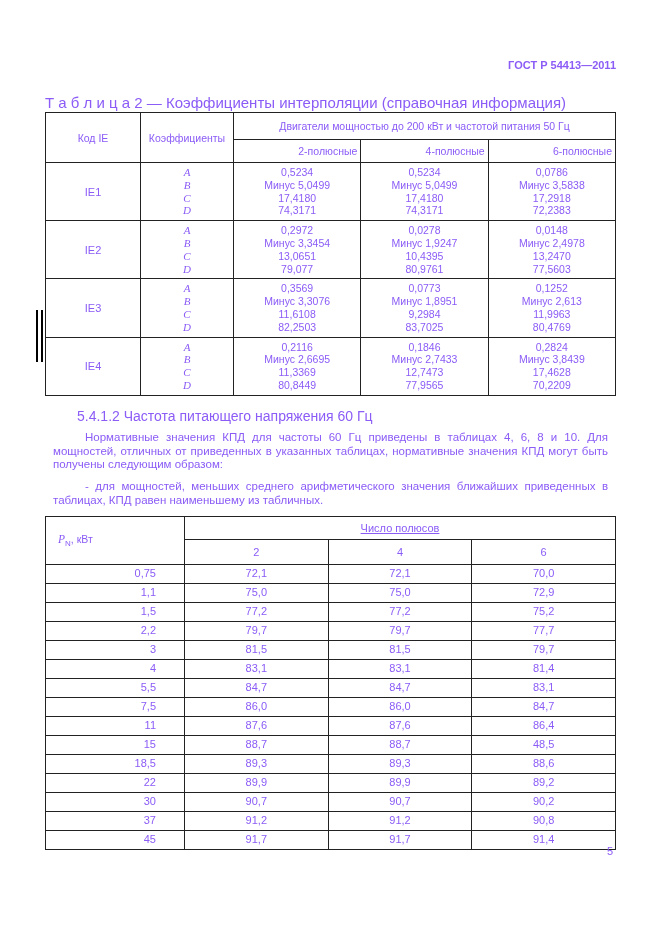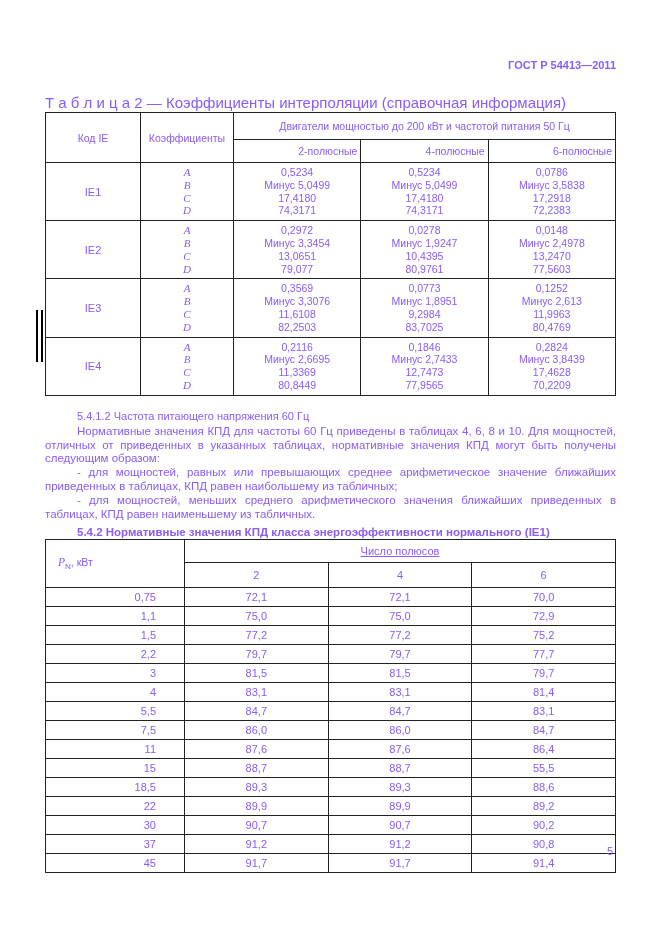--- a/index.html
+++ b/index.html
@@ -55,31 +55,31 @@
   .t2 td.coef div {
     font-family: "Liberation Serif", serif;
     font-style: italic;
     font-size: 11px;
     line-height: 12.8px;
   }
   .t2 td.num div { line-height: 12.8px; text-align: center; }
   .t2 tbody td { padding-top: 3px; padding-bottom: 3px; }
   
   .sec-title {
-    font-size: 11px;
+    font-size: 14px;
     line-height: 14px;
     margin: 13px 0 2px 0;
     text-indent: 32px;
   }
   .para {
     font-size: 11.5px;
     line-height: 13.8px;
     text-align: justify;
     text-indent: 32px;
-    margin: 0;
+    margin: 8px;
   }
   .sec-title-bold {
     font-size: 11.5px;
     font-weight: bold;
     line-height: 14px;
     text-indent: 32px;
     margin: 4px 0 0 0;
   }
   .caption3 { margin-top: 16px; }
   
@@ -250,23 +250,21 @@
               <div>Минус 3,8439</div>
               <div>17,4628</div>
               <div>70,2209</div>
             </td>
           </tr>
         </tbody>
     </table>
 
     <div class="sec-title">5.4.1.2  Частота питающего напряжения 60 Гц</div>
     <p class="para">Нормативные значения КПД для частоты 60 Гц приведены в таблицах 4, 6, 8 и 10. Для мощностей, отличных от приведенных в указанных таблицах, нормативные значения КПД могут быть получены следующим образом:</p>
-    <p class="para">- для мощностей, равных или превышающих среднее арифметическое значение ближайших приведенных в таблицах, КПД равен наибольшему из табличных;</p>
     <p class="para">- для мощностей, меньших среднего арифметического значения ближайших приведенных в таблицах, КПД равен наименьшему из табличных.</p>
-    <div class="sec-title-bold">5.4.2  Нормативные значения КПД класса энергоэффективности нормального (IE1)</div>
 
 
     <table class="t3">
       <thead>
         <tr>
           <th rowspan="2" class="col-p p-head">
             <span class="pvar">P</span><sub>N</sub><span>, кВт</span>
           </th>
           <th colspan="3" class="span-head">Число полюсов</th>
         </tr>
@@ -328,21 +326,21 @@
           <tr>
             <td class="pcol">11</td>
             <td>87,6</td>
             <td>87,6</td>
             <td>86,4</td>
           </tr>
           <tr>
             <td class="pcol">15</td>
             <td>88,7</td>
             <td>88,7</td>
-            <td>55,5</td>
+            <td>48,5</td>
           </tr>
           <tr>
             <td class="pcol">18,5</td>
             <td>89,3</td>
             <td>89,3</td>
             <td>88,6</td>
           </tr>
           <tr>
             <td class="pcol">22</td>
             <td>89,9</td>

